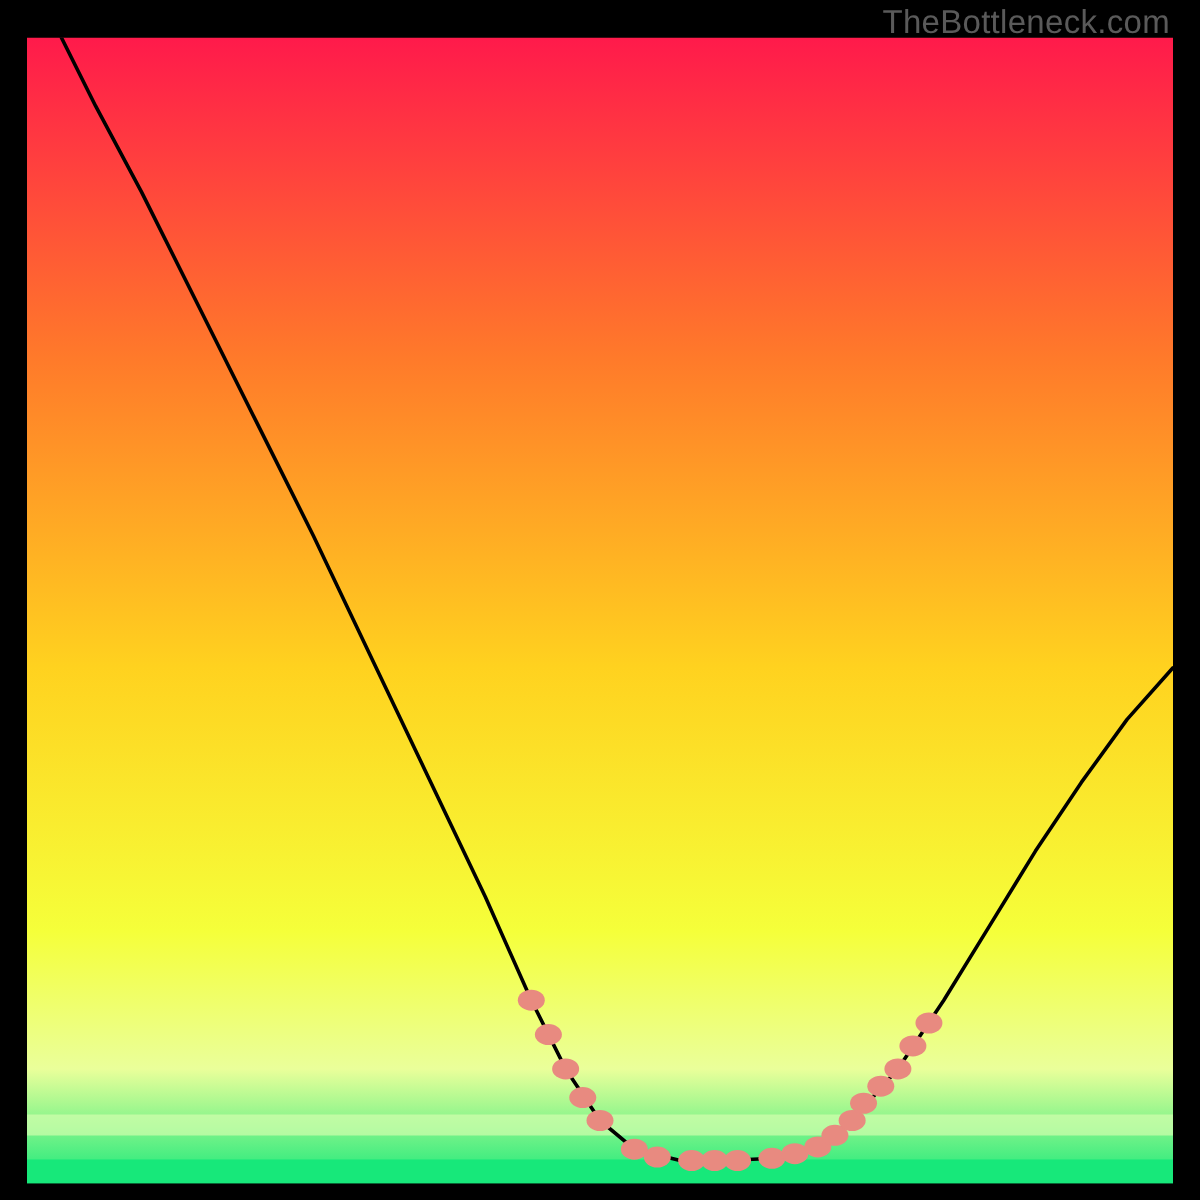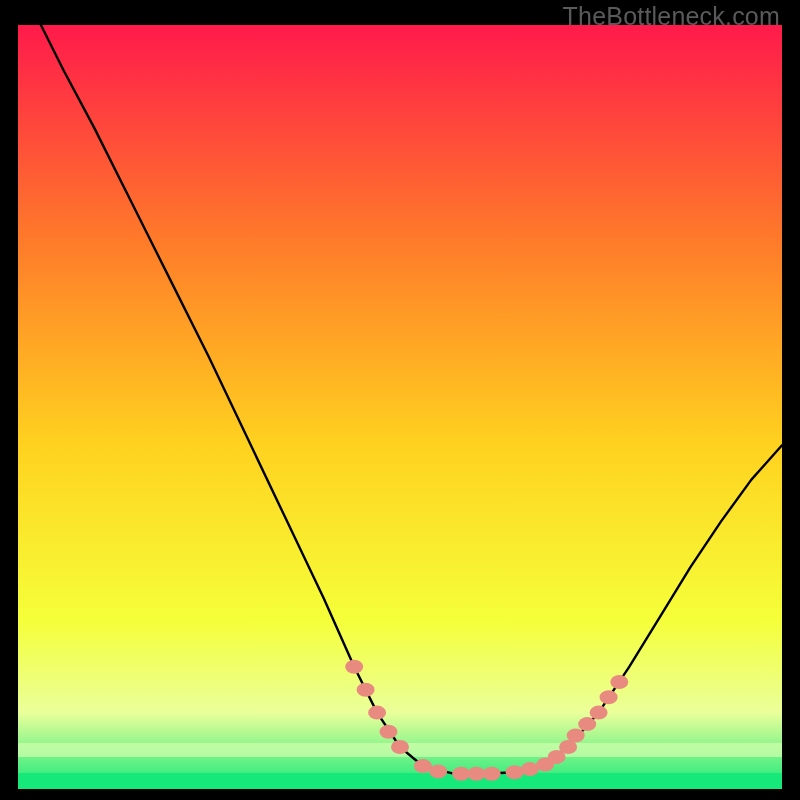--- a/index.html
+++ b/index.html
@@ -24,21 +24,21 @@
     left: 0;
     top: 0;
     width: 764px;
     height: 764px;
   }
   .watermark {
     position: absolute;
     top: 2px;
     right: 20px;
     color: #5a5a5a;
-    font-size: 25px;
+    font-size: 22px;
     font-weight: 500;
     letter-spacing: 0.2px;
   }
   svg {
     display: block;
   }
 </style>
 </head>
 <body>
 

